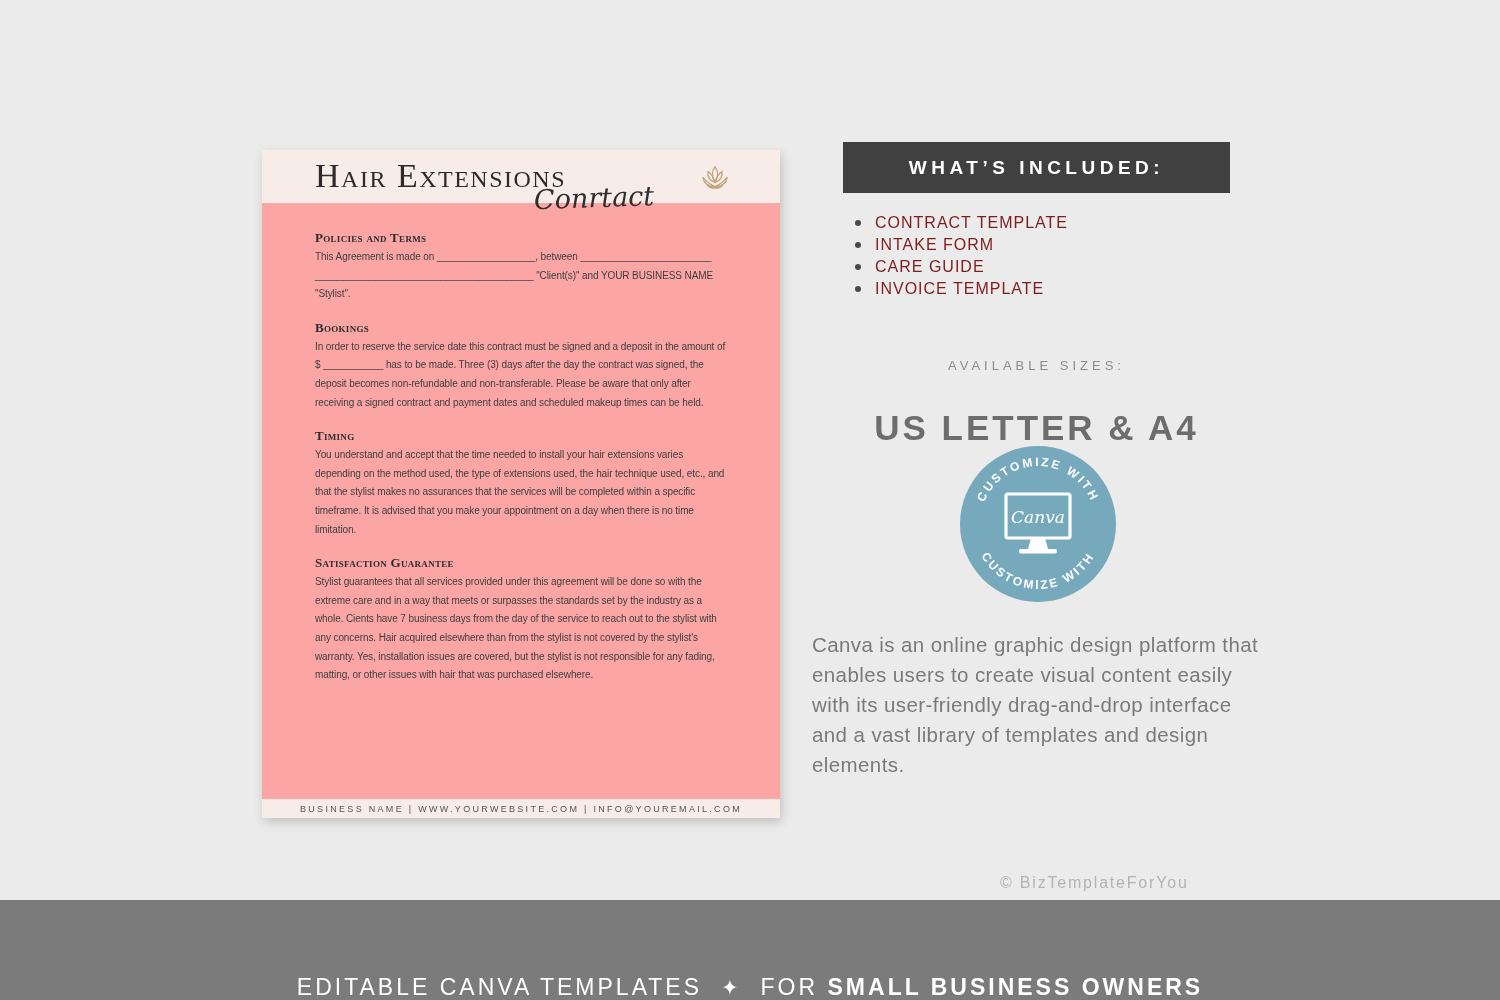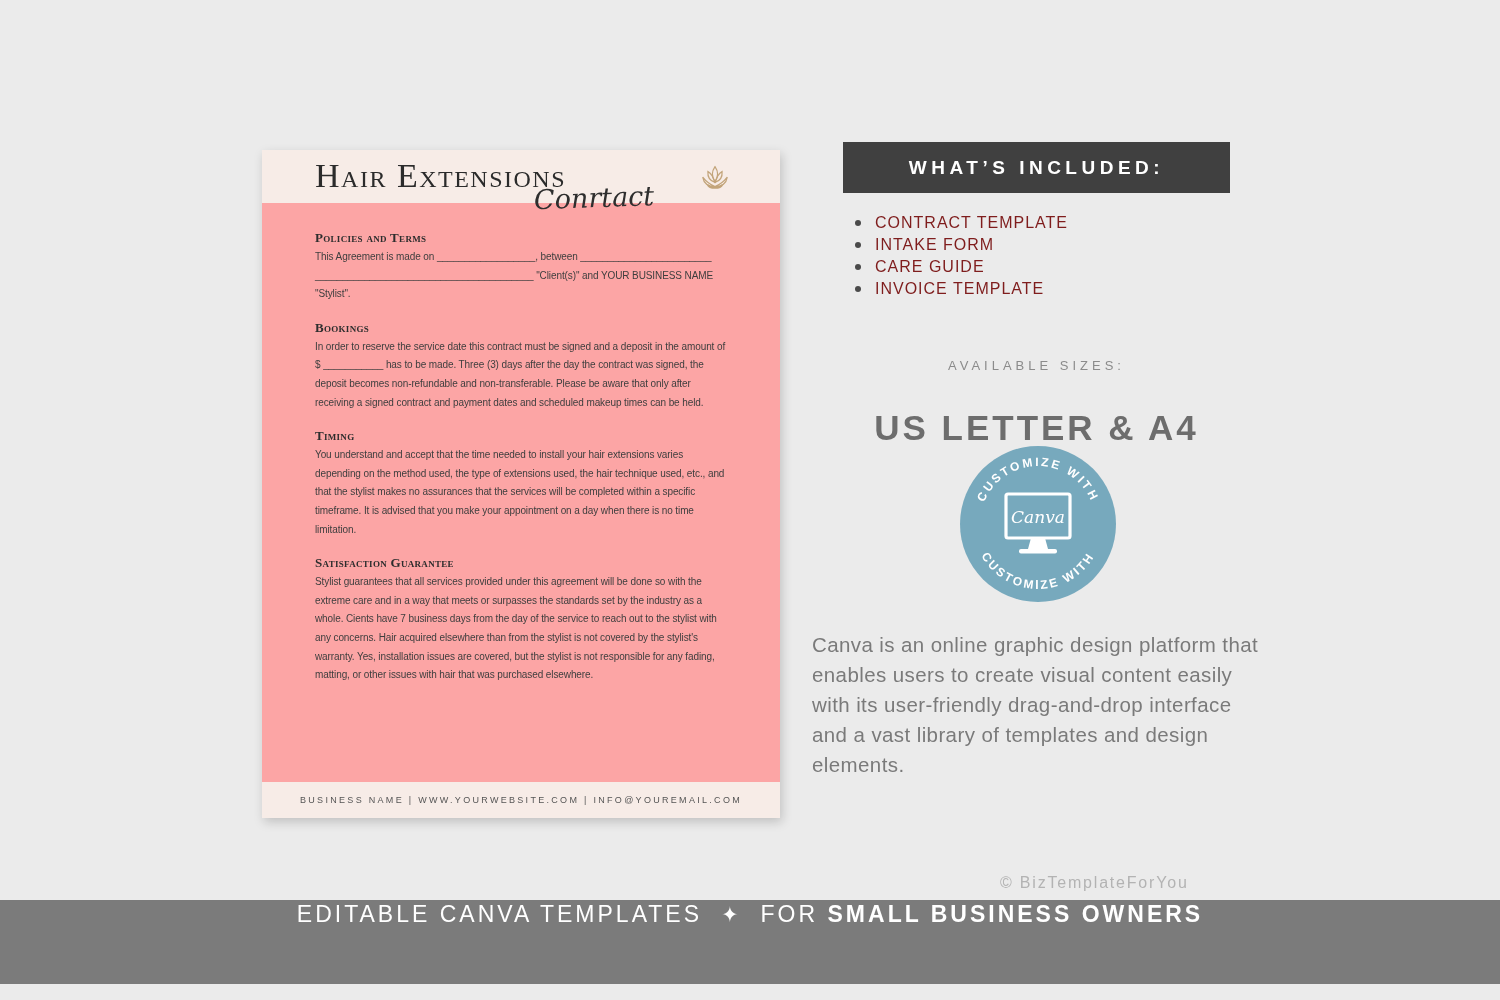--- a/index.html
+++ b/index.html
@@ -32,21 +32,21 @@
     font-family:"Liberation Serif", serif; font-variant:small-caps; font-weight:bold;
     font-size:13px; color:#2d2d2d; letter-spacing:0.3px; margin-top:15px; margin-bottom:2px;
     line-height:17px;
   }
   .doc-section:first-child .doc-heading { margin-top:0; }
   .doc-body {
     font-size:10px; line-height:18.6px; letter-spacing:-0.1px; color:#3e3e3e;
     width:412px;
   }
   .doc-band-bottom {
-    position:absolute; left:0; bottom:0; width:100%; height:36px; background:#f7ece7;
+    position:absolute; left:0; bottom:0; width:100%; height:19px; background:#f7ece7;
     display:flex; align-items:center; justify-content:center;
     font-size:9px; letter-spacing:2.3px; color:#555555; font-weight:500; white-space:nowrap;
   }
 
   
   .included-banner {
     position:absolute; left:843px; top:142px; width:387px; height:51px;
     background:#404040; display:flex; align-items:center; justify-content:center;
     color:#ffffff; font-size:19px; font-weight:600; letter-spacing:4.5px; white-space:nowrap;
   }
@@ -71,22 +71,22 @@
     font-size:20.5px; line-height:30px; color:#7a7a7a; letter-spacing:0.4px;
   }
 
   .credit {
     position:absolute; left:1000px; top:874px; width:250px; 
     font-size:16px; color:#b3b3b3; letter-spacing:1.8px; white-space:nowrap;
   }
 
   
   .bottom-bar {
-    position:absolute; left:0; top:900px; width:1500px; height:84px; background:#7b7b7b;
-    display:flex; align-items:flex-start; justify-content:center;
+    position:absolute; left:0; top:900px; width:1500px; height:100px; background:#7b7b7b;
+    display:flex; align-items:flex-end; justify-content:center;
   }
   .bottom-bar-text {
     color:#ffffff; font-size:23px; letter-spacing:3px; white-space:nowrap;
     transform:scaleY(1.08);
   }
   .bottom-bar-text .star { margin:0 10px; font-size:20px; }
   .bottom-bar-text .bold { font-weight:bold; }
 </style>
 </head>
 <body>

